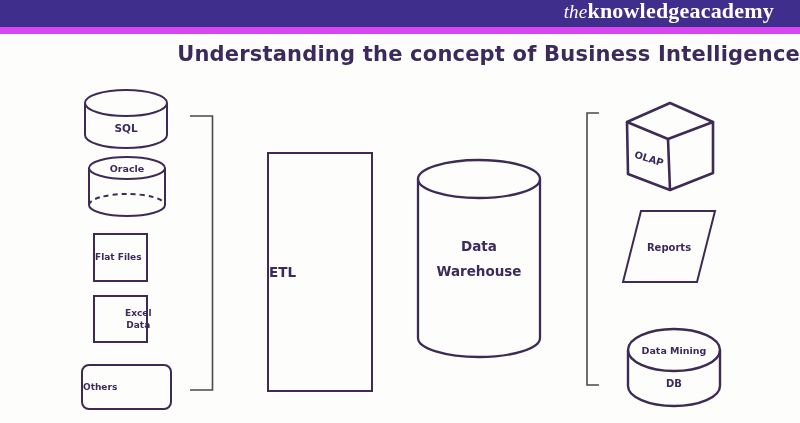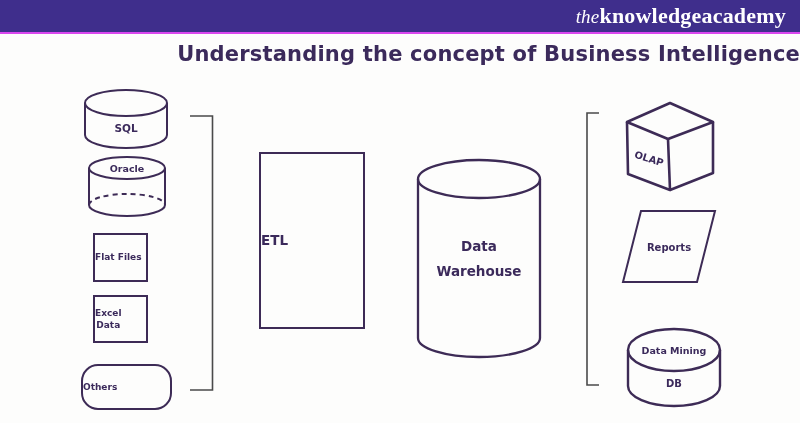--- a/index.html
+++ b/index.html
@@ -3,23 +3,23 @@
 <meta charset="utf-8">
 <style>
   * { margin:0; padding:0; box-sizing:border-box; }
   html,body { width:800px; height:423px; overflow:hidden; }
   body { font-family:"DejaVu Sans","Liberation Sans",sans-serif; background:#fdfdfc; }
   #stage { position:relative; width:800px; height:423px; background:#fdfdfc; }
 
   
   .header {
     position:absolute; left:0; top:0; width:800px; height:34px;
-    background:#3F2E8C; border-bottom:2px solid #d946ef;
-    display:flex; align-items:center; justify-content:flex-end;
-    padding-right:14px;
+    background:#3F2E8C; border-bottom:7px solid #d946ef;
+    display:flex; align-items:flex-start; justify-content:flex-end;
+    padding-right:26px;
   }
   .logo {
     color:#ffffff; font-family:"Liberation Serif","DejaVu Serif",serif;
     font-size:22px; line-height:1; white-space:nowrap; letter-spacing:0.2px;
   }
   .logo .logo-the { font-style:italic; font-weight:400; font-size:19px; }
   .logo .logo-know { font-weight:600; }
   .logo .logo-acad { font-weight:700; }
 
   
@@ -74,33 +74,33 @@
     <path class="stroke" stroke-width="2" d="M78,13 L78,50"></path>
     <path class="stroke" stroke-width="2" stroke-dasharray="5,4" d="M2,50 A38,11 0 0 1 78,50"></path>
     <path class="stroke" stroke-width="2" d="M2,50 A38,11 0 0 0 78,50"></path>
     <text x="40" y="17" font-size="9.5" text-anchor="middle">Oracle</text>
   </svg>
 
   <div class="box" style="left:93px; top:233px; width:55px; height:49px;">
     <div class="shape-label">Flat Files</div>
   </div>
 
-  <div class="box" style="left:93px; top:295px; width:55px; height:48px;">
+  <div class="box" style="left:93px; top:295px; width:55px; height:48px;padding-left:30px;">
     <div class="shape-label"><span>Excel</span><br><span>Data</span></div>
   </div>
 
-  <div class="box" style="left:81px; top:364px; width:91px; height:46px; border-radius:17px;">
+  <div class="box" style="left:81px; top:364px; width:91px; height:46px; border-radius:8px;">
     <div class="shape-label">Others</div>
   </div>
 
   <svg style="left:188px; top:114px;" width="28" height="280" viewBox="0 0 28 280">
     <polyline class="bracket-line" points="2,2 24.5,2 24.5,276 2,276"></polyline>
   </svg>
 
-  <div class="box" style="left:259px; top:152px; width:106px; height:177px;">
+  <div class="box" style="left:267px; top:152px; width:106px; height:240px;">
     <div class="shape-label" style="font-size:13.5px;">ETL</div>
   </div>
 
   <svg style="left:416px; top:158px;" width="126" height="201" viewBox="0 0 126 201">
     <path class="stroke" stroke-width="2.3" d="M2,21 A61,19 0 1 1 124,21 A61,19 0 1 1 2,21"></path>
     <path class="stroke" stroke-width="2.3" d="M2,21 L2,180"></path>
     <path class="stroke" stroke-width="2.3" d="M124,21 L124,180"></path>
     <path class="stroke" stroke-width="2.3" d="M2,180 A61,19 0 0 0 124,180"></path>
     <text x="63" y="93" font-size="13.5" text-anchor="middle">Data</text>
     <text x="63" y="118" font-size="13.5" text-anchor="middle">Warehouse</text>

